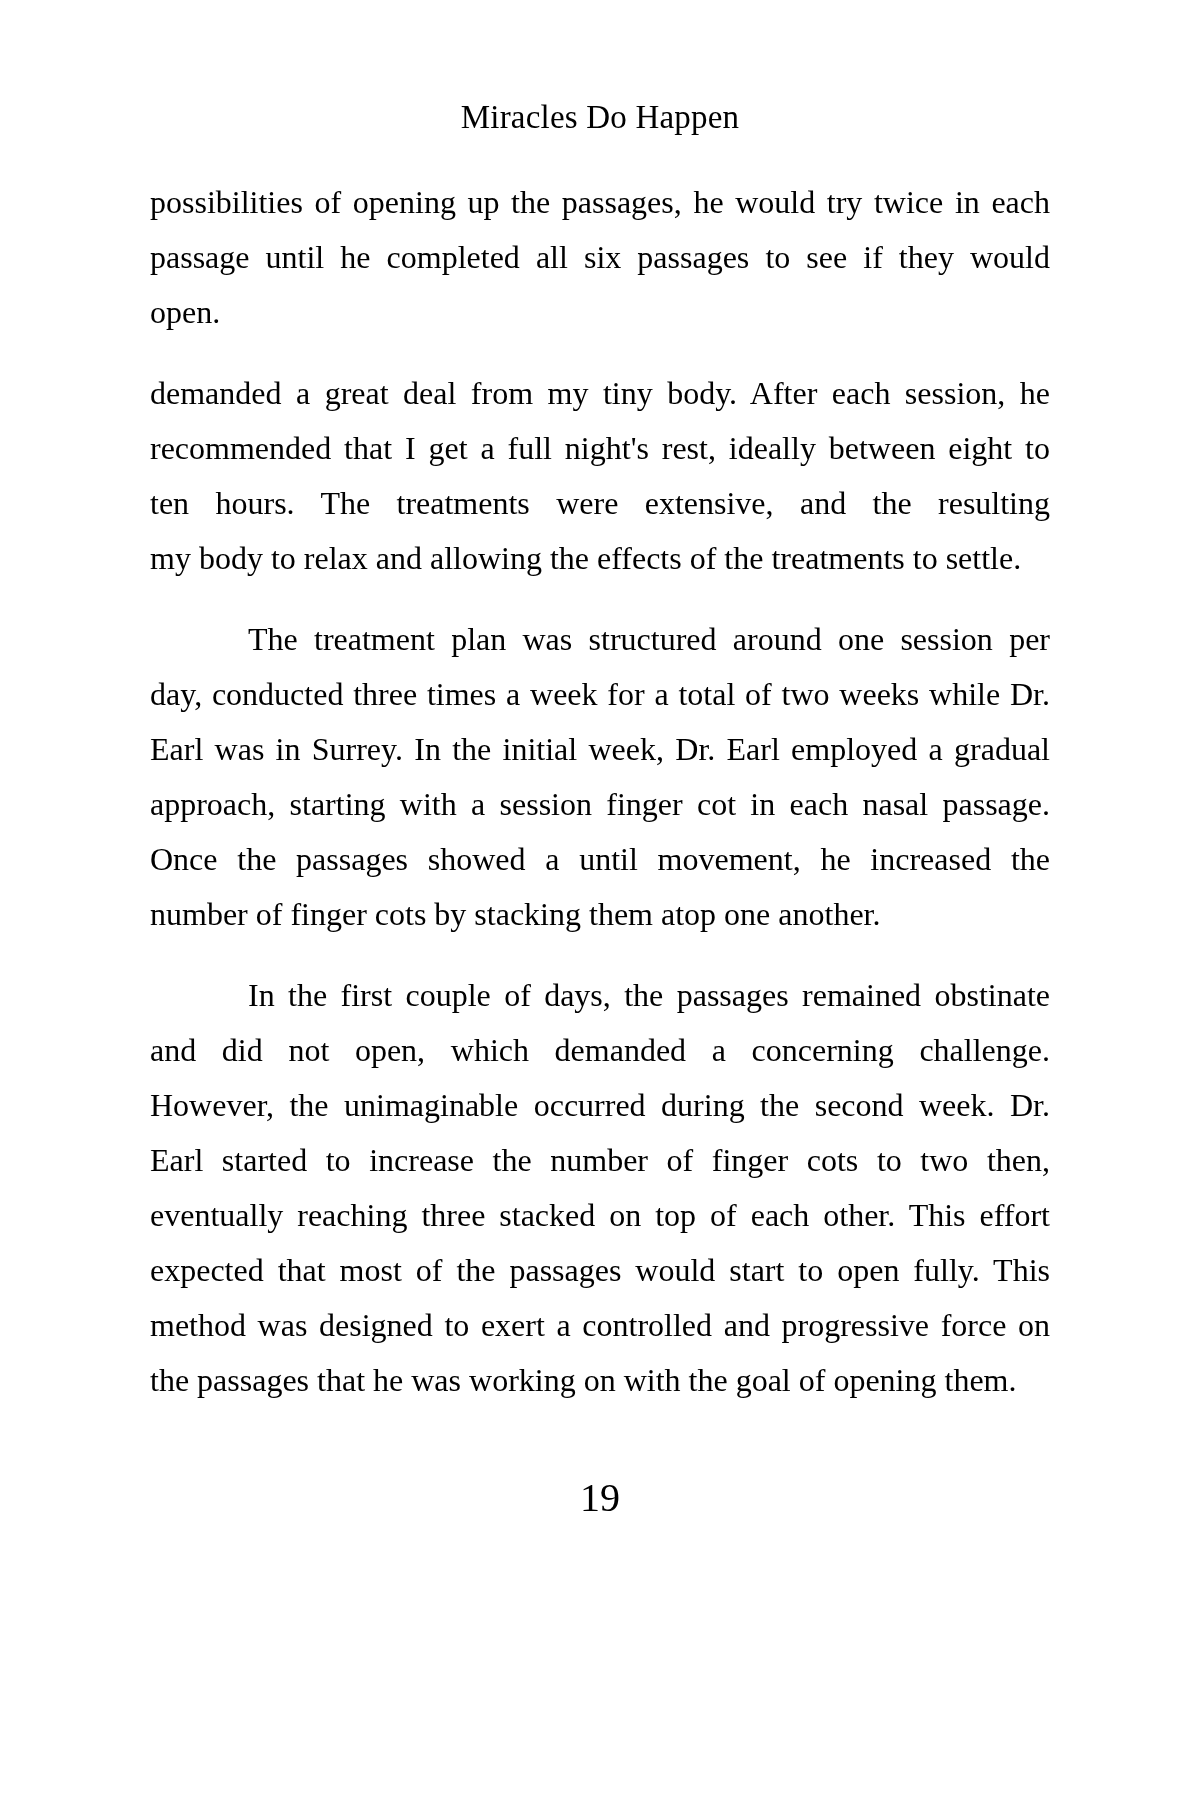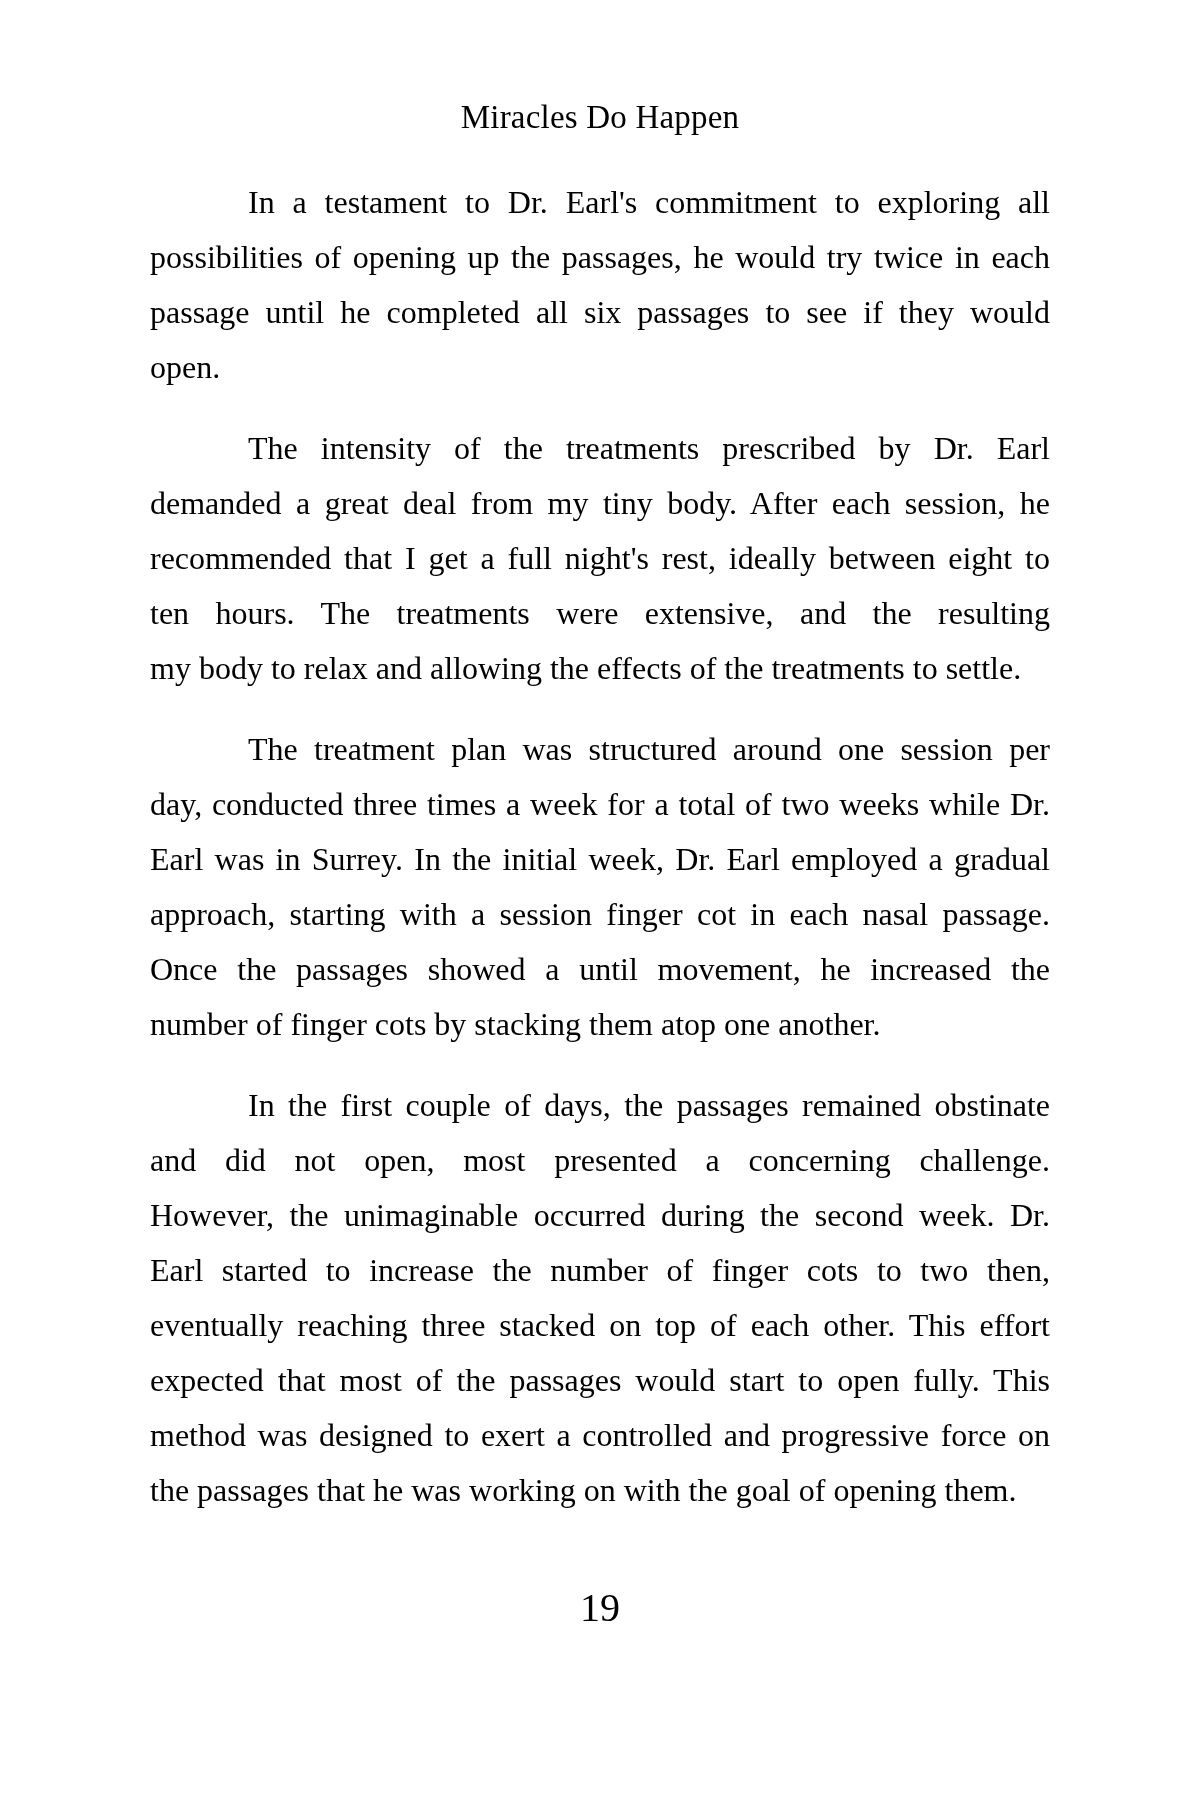--- a/index.html
+++ b/index.html
@@ -55,43 +55,41 @@
     text-align: center;
   }
 </style>
 </head>
 <body>
 
 <div class="page">
   <h1 class="doc-title">Miracles Do Happen</h1>
   <div class="doc-body" id="paragraphs">
       <p class="para">
-        <span class="line first">In a testament to Dr. Earl's commitment to exploring all</span>
         <span class="line">possibilities of opening up the passages, he would try twice in each</span>
         <span class="line">passage until he completed all six passages to see if they would</span>
         <span class="line last">open.</span>
       </p>
       <p class="para">
-        <span class="line first">The intensity of the treatments prescribed by Dr. Earl</span>
         <span class="line">demanded a great deal from my tiny body. After each session, he</span>
         <span class="line">recommended that I get a full night's rest, ideally between eight to</span>
         <span class="line">ten hours. The treatments were extensive, and the resulting</span>
         <span class="line last">my body to relax and allowing the effects of the treatments to settle.</span>
       </p>
       <p class="para">
         <span class="line first">The treatment plan was structured around one session per</span>
         <span class="line">day, conducted three times a week for a total of two weeks while Dr.</span>
         <span class="line">Earl was in Surrey. In the initial week, Dr. Earl employed a gradual</span>
         <span class="line">approach, starting with a session finger cot in each nasal passage.</span>
         <span class="line">Once the passages showed a until movement, he increased the</span>
         <span class="line last">number of finger cots by stacking them atop one another.</span>
       </p>
       <p class="para">
         <span class="line first">In the first couple of days, the passages remained obstinate</span>
-        <span class="line">and did not open, most presented a concerning challenge.</span>
+        <span class="line">and did not open, which demanded a concerning challenge.</span>
         <span class="line">However, the unimaginable occurred during the second week. Dr.</span>
         <span class="line">Earl started to increase the number of finger cots to two then,</span>
         <span class="line">eventually reaching three stacked on top of each other. This effort</span>
         <span class="line">expected that most of the passages would start to open fully. This</span>
         <span class="line">method was designed to exert a controlled and progressive force on</span>
         <span class="line last">the passages that he was working on with the goal of opening them.</span>
       </p>
     </div>
   <div class="page-number">19</div>
 </div>

